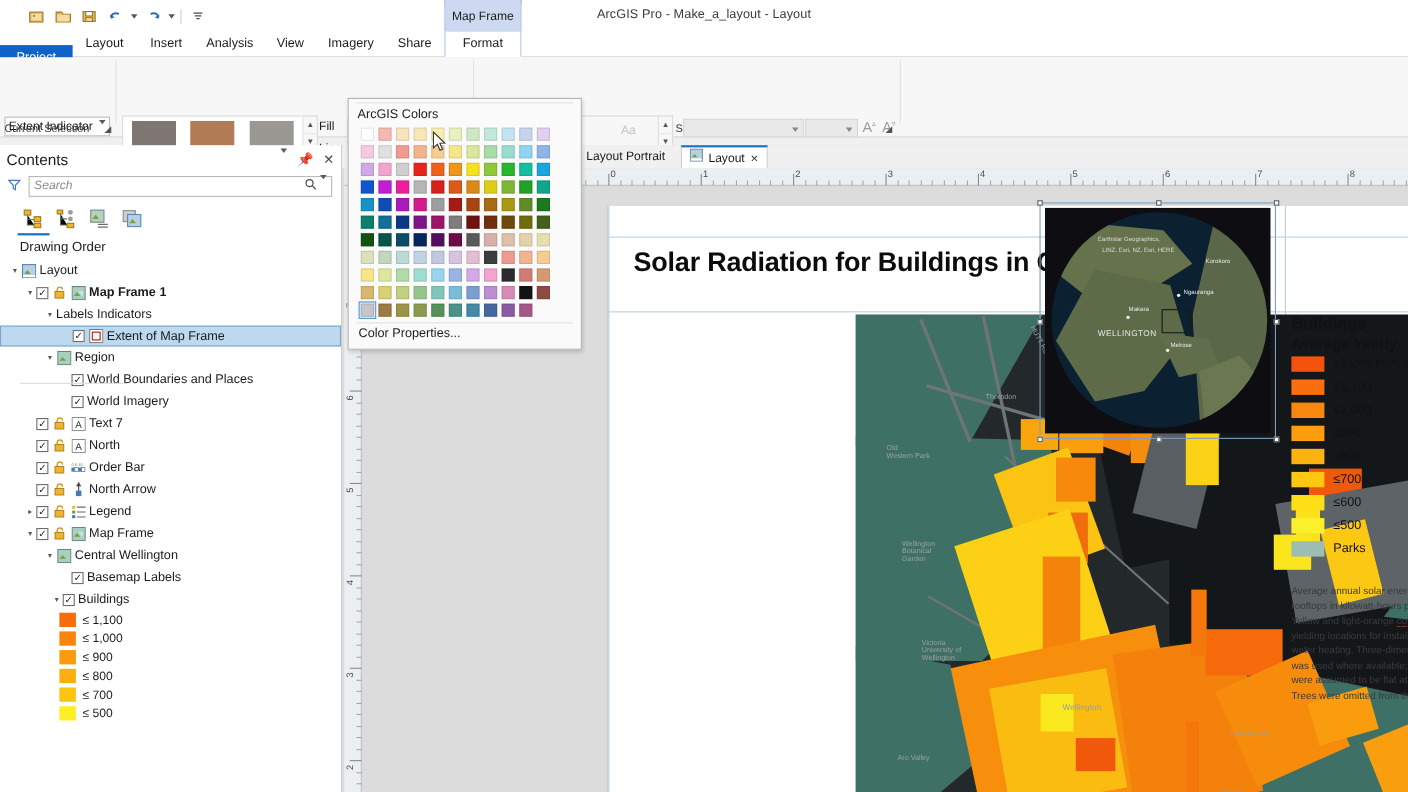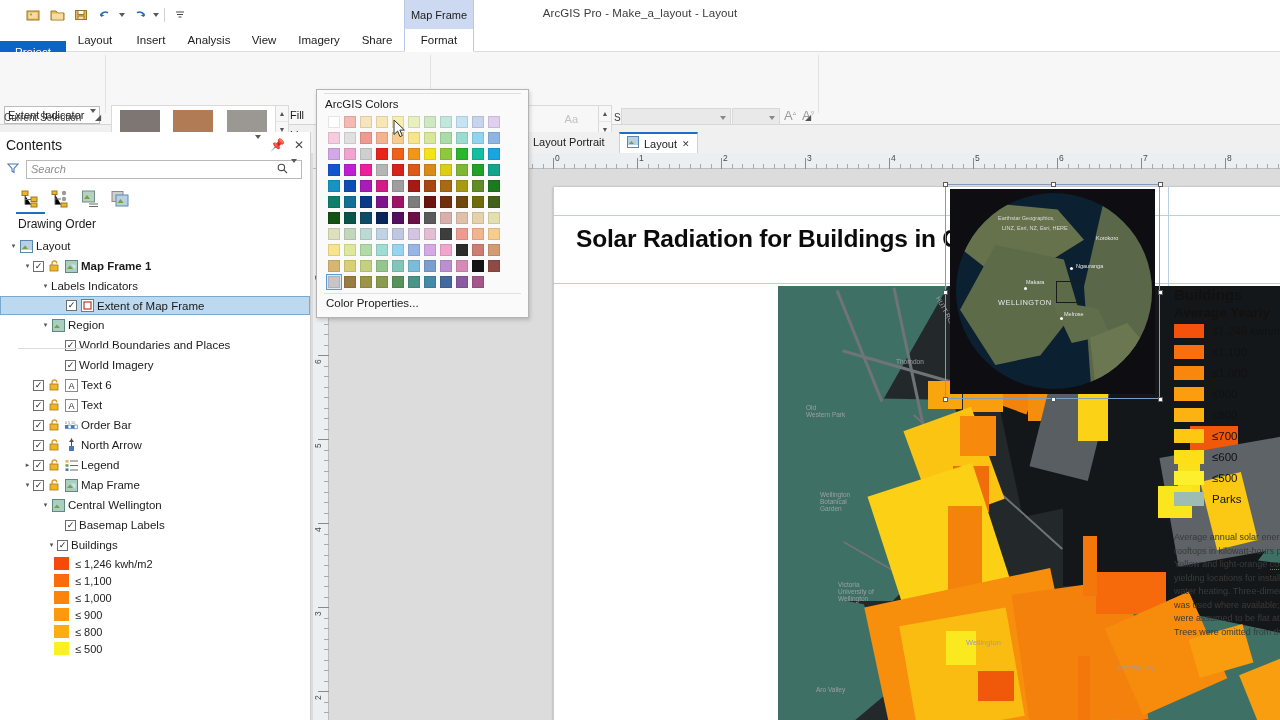--- a/index.html
+++ b/index.html
@@ -567,38 +567,38 @@
             <path d="M4 5V3.4a2.4 2.4 0 0 1 4.8 0" fill="none" stroke="#d99b2b" stroke-width="1.3"></path>
             <rect x="2" y="5" width="8" height="6" fill="#f0b429" stroke="#9b7a1d" stroke-width=".8"></rect>
           </svg>
         </span>
         <span class="ico">
           <svg width="13" height="13" viewBox="0 0 13 13">
             <rect x="0.5" y="0.5" width="12" height="12" fill="#fff" stroke="#8a8a8a"></rect>
             <text x="6.5" y="10" font-size="9" text-anchor="middle" fill="#333" font-family="Liberation Sans">A</text>
           </svg>
         </span>
-        <span class="nlabel">Text 6</span>
+        <span class="nlabel">Text 7</span>
       </div>
       <div class="node" style="padding-left: 22px;">
         <span class="tri"></span>
         <span class="chk">✓</span>
         <span class="ico">
           <svg width="13" height="12" viewBox="0 0 13 12">
             <path d="M4 5V3.4a2.4 2.4 0 0 1 4.8 0" fill="none" stroke="#d99b2b" stroke-width="1.3"></path>
             <rect x="2" y="5" width="8" height="6" fill="#f0b429" stroke="#9b7a1d" stroke-width=".8"></rect>
           </svg>
         </span>
         <span class="ico">
           <svg width="13" height="13" viewBox="0 0 13 13">
             <rect x="0.5" y="0.5" width="12" height="12" fill="#fff" stroke="#8a8a8a"></rect>
             <text x="6.5" y="10" font-size="9" text-anchor="middle" fill="#333" font-family="Liberation Sans">A</text>
           </svg>
         </span>
-        <span class="nlabel">Text</span>
+        <span class="nlabel">North</span>
       </div>
       <div class="node" style="padding-left: 22px;">
         <span class="tri"></span>
         <span class="chk">✓</span>
         <span class="ico">
           <svg width="13" height="12" viewBox="0 0 13 12">
             <path d="M4 5V3.4a2.4 2.4 0 0 1 4.8 0" fill="none" stroke="#d99b2b" stroke-width="1.3"></path>
             <rect x="2" y="5" width="8" height="6" fill="#f0b429" stroke="#9b7a1d" stroke-width=".8"></rect>
           </svg>
         </span>
@@ -682,38 +682,38 @@
         <span class="tri"></span>
         <span class="chk">✓</span>
         <span class="nlabel">Basemap Labels</span>
       </div>
       <div class="node" style="padding-left: 46px;">
         <span class="tri">▾</span>
         <span class="chk">✓</span>
         <span class="nlabel">Buildings</span>
       </div>
       <div class="legend-row">
-        <span class="legend-chip" style="background: rgb(245, 74, 10);"></span>
-        <span class="legend-lbl">≤ 1,246 kwh/m2</span>
-      </div>
-      <div class="legend-row">
         <span class="legend-chip" style="background: rgb(249, 107, 11);"></span>
         <span class="legend-lbl">≤ 1,100</span>
       </div>
       <div class="legend-row">
         <span class="legend-chip" style="background: rgb(250, 132, 12);"></span>
         <span class="legend-lbl">≤ 1,000</span>
       </div>
       <div class="legend-row">
         <span class="legend-chip" style="background: rgb(251, 154, 13);"></span>
         <span class="legend-lbl">≤ 900</span>
       </div>
       <div class="legend-row">
         <span class="legend-chip" style="background: rgb(252, 174, 14);"></span>
         <span class="legend-lbl">≤ 800</span>
+      </div>
+      <div class="legend-row">
+        <span class="legend-chip" style="background: rgb(253, 196, 15);"></span>
+        <span class="legend-lbl">≤ 700</span>
       </div>
       <div class="legend-row">
         <span class="legend-chip" style="background: rgb(252, 240, 37);"></span>
         <span class="legend-lbl">≤ 500</span>
       </div>
     </div>
 </div>
 
 <div id="viewarea"></div>
 

